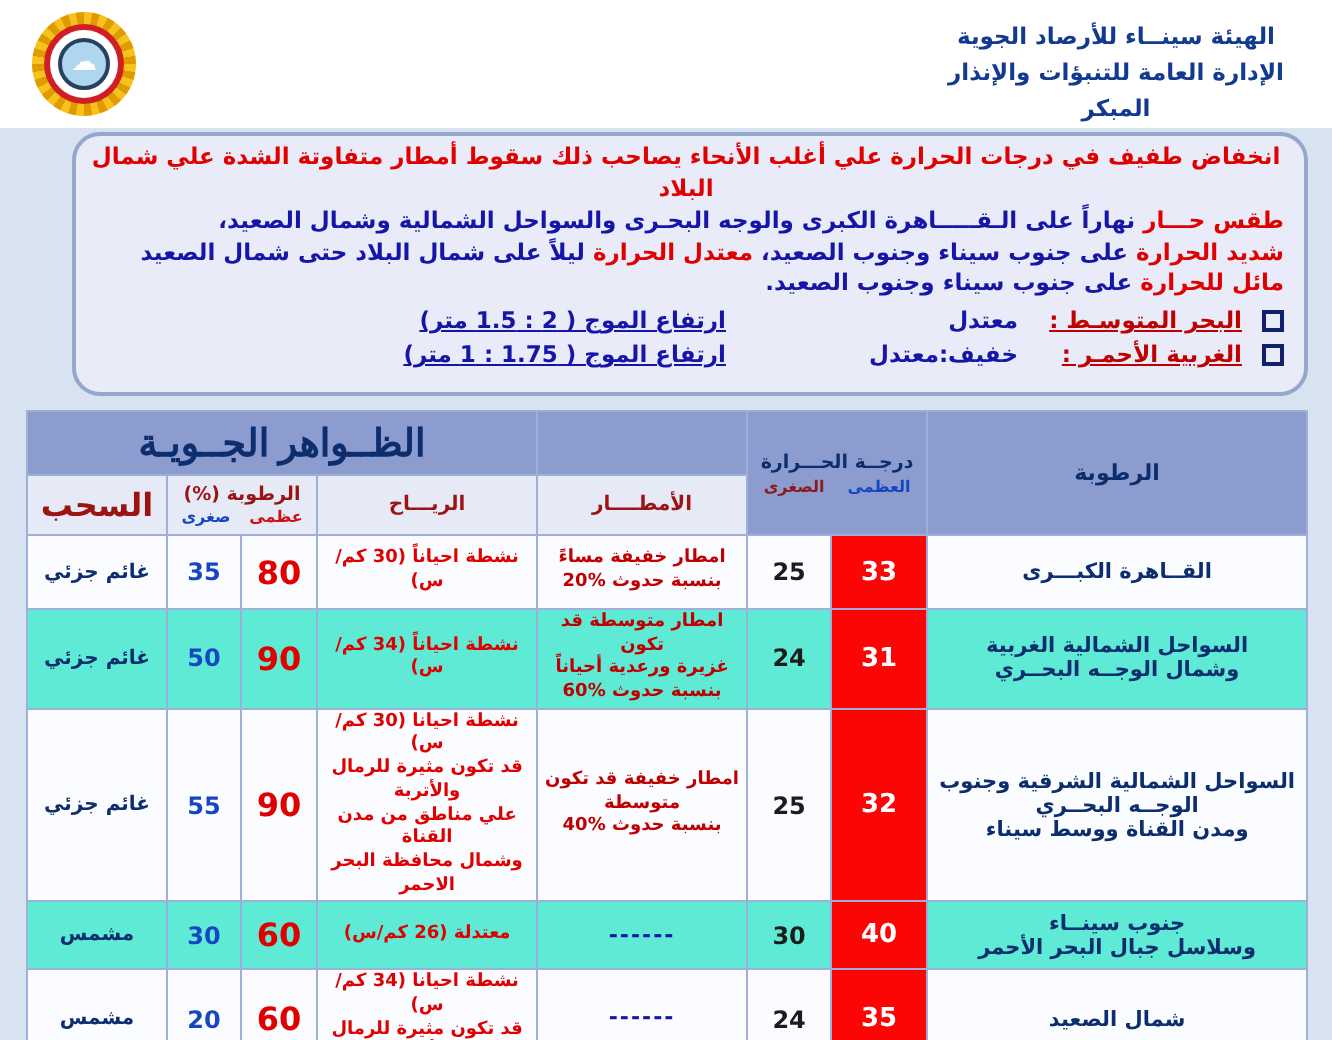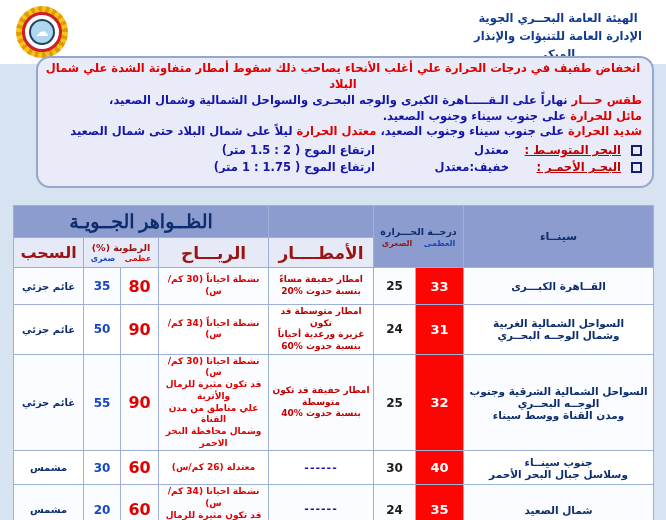--- a/index.html
+++ b/index.html
@@ -18,59 +18,59 @@
   .logo-center { position:absolute; top:13px; left:13px; width:22px; height:22px; border-radius:50%;
     background:#aed6ee; border:2px solid #27415e; text-align:center; line-height:22px;
     font-size:13px; color:#ffffff; }
   .title-block { position:absolute; top:13px; left:130px; width:370px; text-align:center; direction:rtl; }
   .page-title { font-size:17px; font-weight:bold; color:#0d2e6e; }
   .date-line { font-size:13.5px; font-weight:bold; color:#0d2e6e; margin-top:4px; }
   .org-block { position:absolute; top:10px; right:8px; width:200px; text-align:center; direction:rtl;
     color:#123a8f; font-weight:bold; font-size:11.5px; line-height:1.55; }
 
   
-  .summary-box { position:absolute; top:56px; left:36px; width:618px; height:132px;
+  .summary-box { position:absolute; top:66px; left:36px; width:618px; height:132px;
     background:#e9ecf8; border:2px solid #94a8cc; border-radius:14px;
     box-sizing:border-box; padding:3px 10px 2px 6px; direction:rtl; }
   .forecast-line { font-size:11.5px; font-weight:bold; line-height:1.38; }
   .forecast-line.center { text-align:center; }
   .forecast-line.right  { text-align:right; }
   .seg-red  { color:#e00000; }
   .seg-blue { color:#1515a8; }
   .sea-row { display:flex; direction:rtl; align-items:center; font-size:11.5px; font-weight:bold;
     margin-top:3px; }
   .sea-bullet { width:7px; height:7px; border:2px solid #10206b; margin-left:10px; flex:none; }
   .sea-name { color:#c00000; text-decoration:underline; width:112px; flex:none; }
   .sea-state { color:#1515a8; width:118px; flex:none; }
-  .sea-wave { color:#1515a8; margin-right:16px; }
+  .sea-wave { color:#1515a8; margin-right:28px;text-decoration:underline; }
 
   
   .weather-table { position:absolute; top:205px; left:13px; width:640px;
     border-collapse:collapse; direction:rtl; table-layout:fixed; }
   .weather-table td, .weather-table th { border:1px solid #9fb0d8; padding:1px 2px;
     text-align:center; vertical-align:middle; overflow:hidden; }
   .hdr-dark  { background:#8d9cce; }
   .hdr-light { background:#e6e9f6; }
   .lbl-navy   { color:#0d2e6e; font-weight:bold; }
   .lbl-maroon { color:#9b1313; font-weight:bold; }
   .phenomena-title { font-size:19px;font-family:Liberation Serif, serif; }
   .region-label { font-size:11px; }
   .temp-label { font-size:9.5px; display:block; }
   .temp-sub { font-size:8px; display:flex; justify-content:space-around; direction:rtl; margin-top:2px; }
   .temp-sub .mx { color:#1747c0; font-weight:bold; }
   .temp-sub .mn { color:#8b1a1a; font-weight:bold; }
-  .big-label { font-size:17px; }
+  .big-label { font-size:10px; }
   .hum-label { font-size:9.5px; display:block; }
   .hum-sub { font-size:8px; display:flex; justify-content:space-around; direction:rtl; margin-top:1px; }
   .hum-sub .mx { color:#d01010; font-weight:bold; }
   .hum-sub .mn { color:#1747c0; font-weight:bold; }
   .clouds-label { font-size:16px; }
 
   .row-odd  td { background:#fbfcff; }
-  .row-even td { background:#ffffff; }
+  .row-even td { background:#5eead4; }
   .cell-region { color:#0d2e6e; font-weight:bold; font-size:10.5px; white-space:pre-line; }
   .cell-temp-max { background:#fb0505 !important; color:#ffffff; font-weight:bold; font-size:13px; }
   .cell-temp-min { color:#1c1c1c; font-weight:bold; font-size:12px; }
   .cell-rain { color:#c00000; font-weight:bold; font-size:9px; white-space:pre-line; line-height:1.3;margin-left:44px; }
   .cell-rain.dashes { color:#1515a8; font-size:11px; letter-spacing:1px; }
   .cell-wind { color:#e00000; font-weight:bold; font-size:9px; white-space:pre-line; line-height:1.3; }
   .cell-hum-max { color:#e00000; font-weight:bold; font-size:16px; }
   .cell-hum-min { color:#1747c0; font-weight:bold; font-size:12px; }
   .cell-clouds { color:#0d2e6e; font-weight:bold; font-size:10px; }
 
@@ -85,62 +85,62 @@
 </head>
 <body>
 
 <div class="top-band">
   <div class="logo">
     <div class="logo-rays"></div>
     <div class="logo-ring"></div>
     <div class="logo-center">☁</div>
   </div>
   <div class="org-block">
-    <div>الهيئة العامة البحــري الجوية</div>
+    <div>الهيئة سينــاء للأرصاد الجوية</div>
     <div>الإدارة العامة للتنبؤات والإنذار المبكر</div>
   </div>
 </div>
 
 <div class="summary-box">
   <div id="forecast-container">
       <div class="forecast-line center"><span class="seg-red">انخفاض طفيف في درجات الحرارة علي أغلب الأنحاء يصاحب ذلك سقوط أمطار متفاوتة الشدة علي شمال البلاد</span></div>
       <div class="forecast-line right"><span class="seg-red">طقس حـــار </span><span class="seg-blue">نهاراً على الـقـــــاهرة الكبرى والوجه البحـرى والسواحل الشمالية وشمال الصعيد،</span></div>
+      <div class="forecast-line right"><span class="seg-red">شديد الحرارة </span><span class="seg-blue">على جنوب سيناء وجنوب الصعيد، </span><span class="seg-red">معتدل الحرارة </span><span class="seg-blue">ليلاً على شمال البلاد حتى شمال الصعيد</span></div>
       <div class="forecast-line right"><span class="seg-red">مائل للحرارة </span><span class="seg-blue">على جنوب سيناء وجنوب الصعيد.</span></div>
-      <div class="forecast-line right"><span class="seg-red">شديد الحرارة </span><span class="seg-blue">على جنوب سيناء وجنوب الصعيد، </span><span class="seg-red">معتدل الحرارة </span><span class="seg-blue">ليلاً على شمال البلاد حتى شمال الصعيد</span></div>
     </div>
   <div id="sea-container">
       <div class="sea-row">
         <span class="sea-bullet"></span>
         <span class="sea-name">البحر المتوسـط :</span>
         <span class="sea-state">معتدل</span>
         <span class="sea-wave">ارتفاع الموج ( 2 : 1.5 متر)</span>
       </div>
       <div class="sea-row">
         <span class="sea-bullet"></span>
-        <span class="sea-name">البحـر الأحمـر :</span>
+        <span class="sea-name">الغربية الأحمـر :</span>
         <span class="sea-state">خفيف:معتدل</span>
         <span class="sea-wave">ارتفاع الموج ( 1.75 : 1 متر)</span>
       </div>
     </div>
 </div>
 
 <table class="weather-table">
   <colgroup>
     <col style="width:190px">
       <col style="width:48px">
       <col style="width:42px">
     <col style="width:105px">
       <col style="width:110px">
       <col style="width:38px">
     <col style="width:37px">
       <col style="width:70px">
   </colgroup>
   <thead>
     <tr class="hrow1">
-      <th rowspan="2" class="hdr-dark lbl-navy region-label">سينــاء</th>
+      <th rowspan="2" class="hdr-dark lbl-navy region-label">الرطوبة</th>
       <th rowspan="2" colspan="2" class="hdr-dark">
         <span class="temp-label lbl-navy">درجــة الحـــرارة</span>
         <span class="temp-sub">
           <span class="mx">العظمى</span>
           <span class="mn">الصغرى</span>
         </span>
       </th>
       <th class="hdr-dark"></th>
       <th colspan="4" class="hdr-dark lbl-navy phenomena-title">الظــواهر الجــويـة</th>
     </tr>

